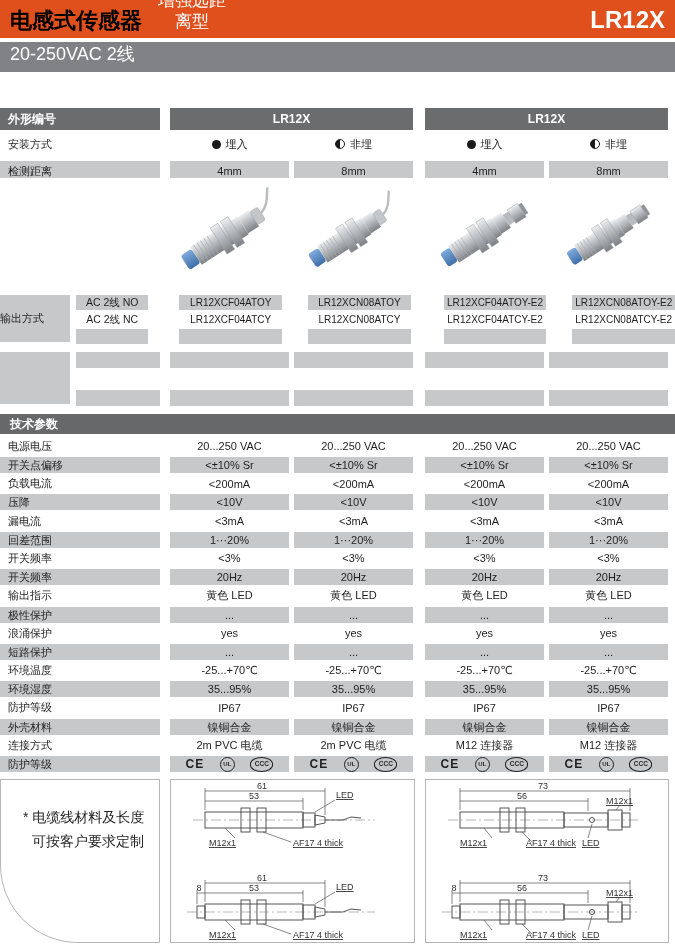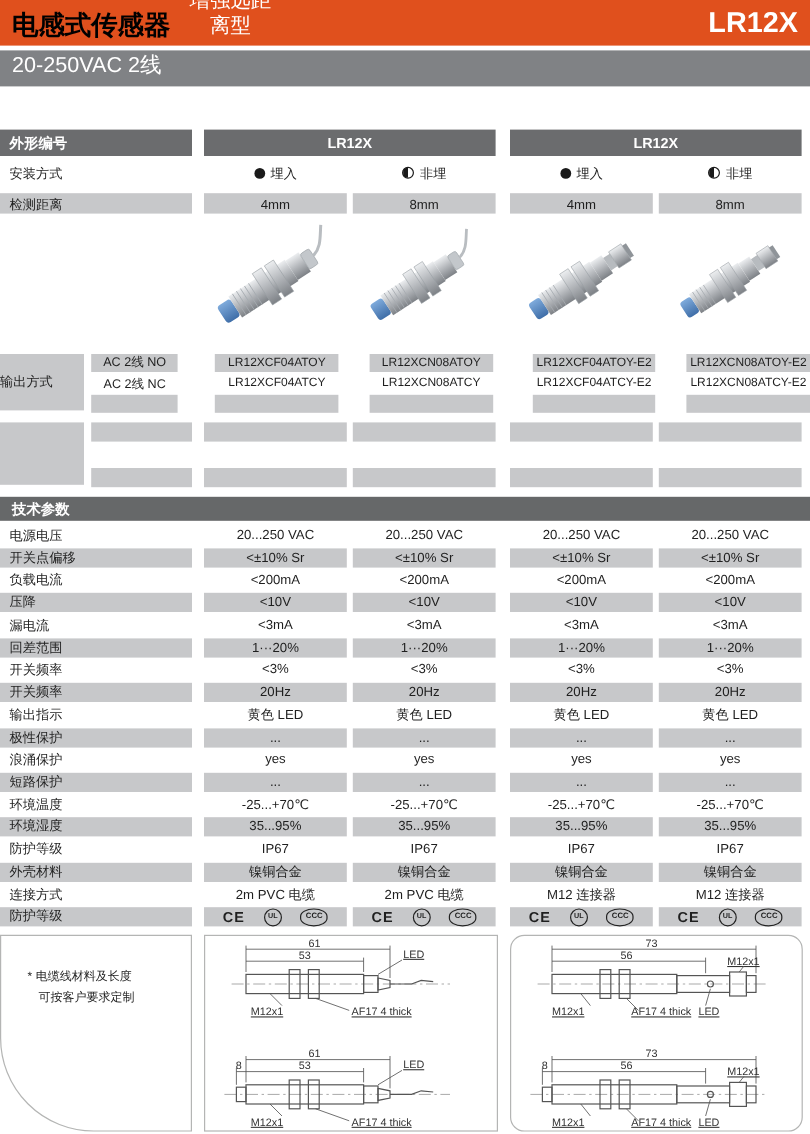--- a/index.html
+++ b/index.html
@@ -47,22 +47,22 @@
   .trow{height:18.7px;align-items:center;}
   .certcell{display:flex;justify-content:space-evenly;align-items:center;}
   .ce{font-size:12px;font-weight:600;letter-spacing:1px;}
   .circ{display:inline-block;width:13px;height:13px;border:1px solid #222;border-radius:50%;font-size:6px;line-height:12px;text-align:center;font-weight:bold;}
   .oval{display:inline-block;width:21px;height:13px;border:1px solid #222;border-radius:50%/45%;font-size:6.5px;line-height:12px;text-align:center;font-weight:bold;}
   
   .foot{display:flex;margin-top:6px;}
   .fbox{box-sizing:border-box;border:1px solid #b4b5b4;height:164px;background:#fff;gap:22px;}
   .fb1{width:160px;border-bottom-left-radius:78px;}
   .fb2{width:245px;margin-left:10px;display:flex;flex-direction:column;justify-content:space-evenly;align-items:center;}
-  .fb3{width:244px;margin-left:10px;display:flex;flex-direction:column;justify-content:space-evenly;align-items:center;border-radius:12px;}
-  .note{margin:26px 0 0 22px;font-size:10px;line-height:1.7;}
+  .fb3{width:244px;margin-left:10px;display:flex;flex-direction:column;justify-content:space-evenly;align-items:center;}
+  .note{margin:26px 0 0 22px;font-size:14px;line-height:1.7;}
   .dwg{display:block;}
   .dwg .ln{stroke:#555;fill:none;stroke-width:1;}
   .dwg .dim{stroke:#555;fill:none;stroke-width:0.7;}
   .dwg .cl{stroke:#999;stroke-width:0.7;stroke-dasharray:10 3 2 3;fill:none;}
   .dwg text{font-size:9px;fill:#333;}
   .dwg .cab{stroke:#555;fill:none;stroke-width:1;}
 </style>
 </head>
 <body>
 

